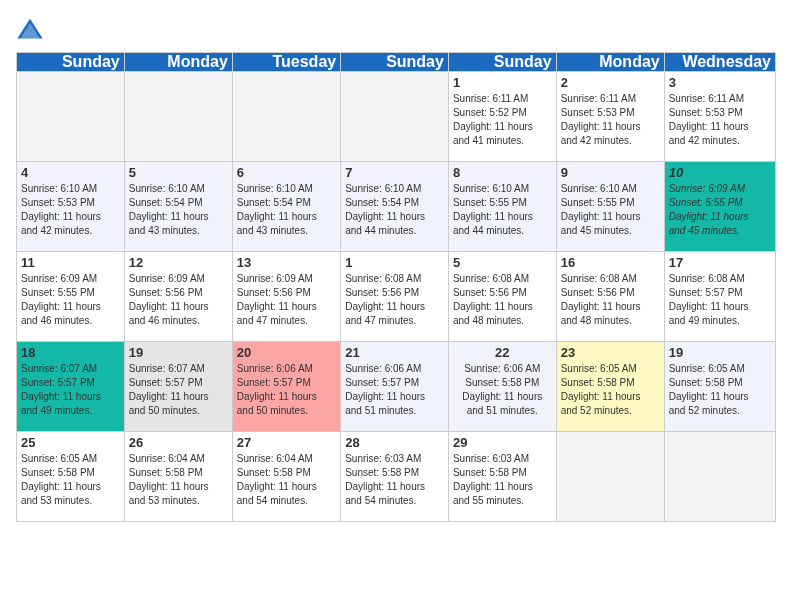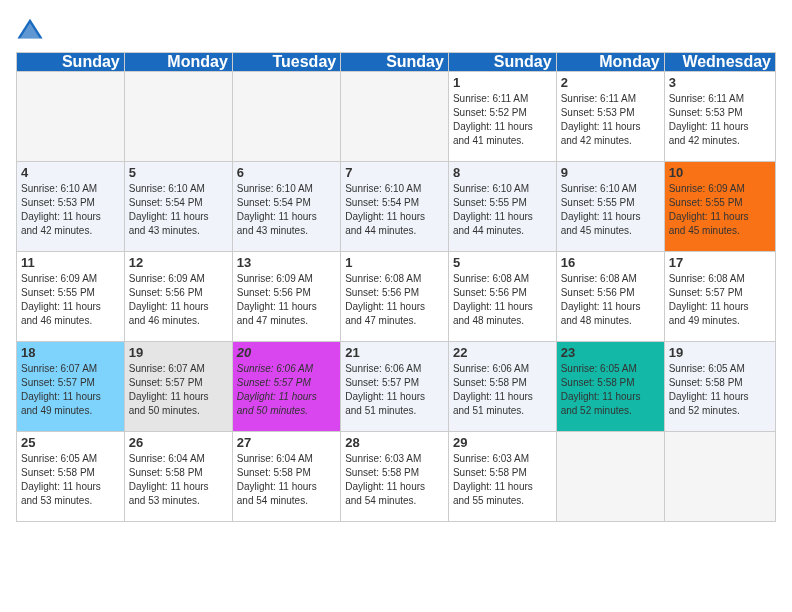--- a/index.html
+++ b/index.html
@@ -190,21 +190,21 @@
 Daylight: 11 hours
 and 44 minutes.</div>
         </td>
         <td style="background: rgb(240, 244, 250);">
           <span class="day-num">9</span>
           <div class="day-detail" style="white-space: pre-line;">Sunrise: 6:10 AM
 Sunset: 5:55 PM
 Daylight: 11 hours
 and 45 minutes.</div>
         </td>
-        <td style="background: #f97316;">
+        <td style="background: #14b8a6; font-style: italic;">
           <span class="day-num">10</span>
           <div class="day-detail" style="white-space: pre-line;">Sunrise: 6:09 AM
 Sunset: 5:55 PM
 Daylight: 11 hours
 and 45 minutes.</div>
         </td>
       </tr>
       <tr>
         <td>
           <span class="day-num">11</span>
@@ -250,56 +250,56 @@
         </td>
         <td>
           <span class="day-num">17</span>
           <div class="day-detail" style="white-space: pre-line;">Sunrise: 6:08 AM
 Sunset: 5:57 PM
 Daylight: 11 hours
 and 49 minutes.</div>
         </td>
       </tr>
       <tr>
-        <td style="background: #7dd3fc;">
+        <td style="background: #14b8a6;">
           <span class="day-num">18</span>
           <div class="day-detail" style="white-space: pre-line;">Sunrise: 6:07 AM
 Sunset: 5:57 PM
 Daylight: 11 hours
 and 49 minutes.</div>
         </td>
         <td style="background: #e5e5e5;">
           <span class="day-num">19</span>
           <div class="day-detail" style="white-space: pre-line;">Sunrise: 6:07 AM
 Sunset: 5:57 PM
 Daylight: 11 hours
 and 50 minutes.</div>
         </td>
-        <td style="background: #d946ef; font-style: italic;">
+        <td style="background: #fca5a5;">
           <span class="day-num">20</span>
           <div class="day-detail" style="white-space: pre-line;">Sunrise: 6:06 AM
 Sunset: 5:57 PM
 Daylight: 11 hours
 and 50 minutes.</div>
         </td>
         <td style="background: rgb(240, 244, 250);">
           <span class="day-num">21</span>
           <div class="day-detail" style="white-space: pre-line;">Sunrise: 6:06 AM
 Sunset: 5:57 PM
 Daylight: 11 hours
 and 51 minutes.</div>
         </td>
-        <td style="background: rgb(240, 244, 250);">
+        <td style="background: rgb(240, 244, 250); text-align: center;">
           <span class="day-num">22</span>
           <div class="day-detail" style="white-space: pre-line;">Sunrise: 6:06 AM
 Sunset: 5:58 PM
 Daylight: 11 hours
 and 51 minutes.</div>
         </td>
-        <td style="background: #14b8a6; margin-left: 18px;">
+        <td style="background: #fef9c3; margin-left: 18px;">
           <span class="day-num">23</span>
           <div class="day-detail" style="white-space: pre-line;">Sunrise: 6:05 AM
 Sunset: 5:58 PM
 Daylight: 11 hours
 and 52 minutes.</div>
         </td>
         <td style="background: rgb(240, 244, 250);">
           <span class="day-num">19</span>
           <div class="day-detail" style="white-space: pre-line;">Sunrise: 6:05 AM
 Sunset: 5:58 PM

